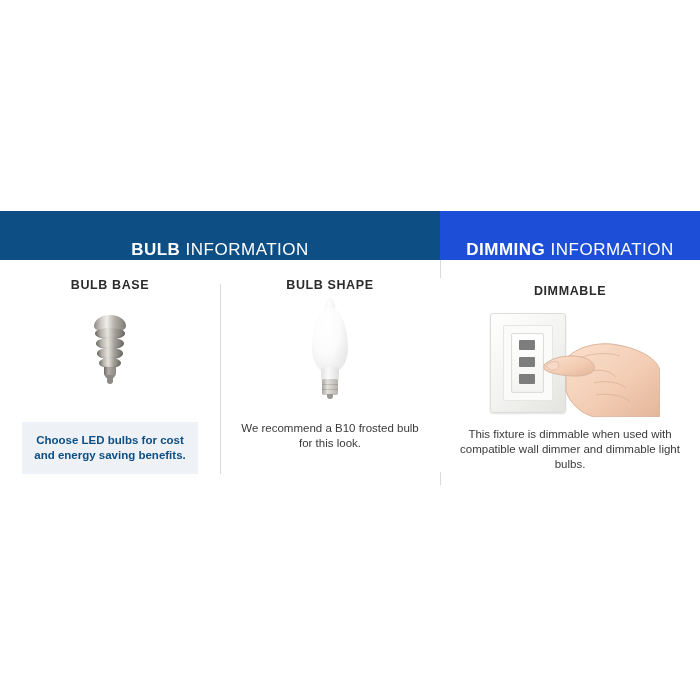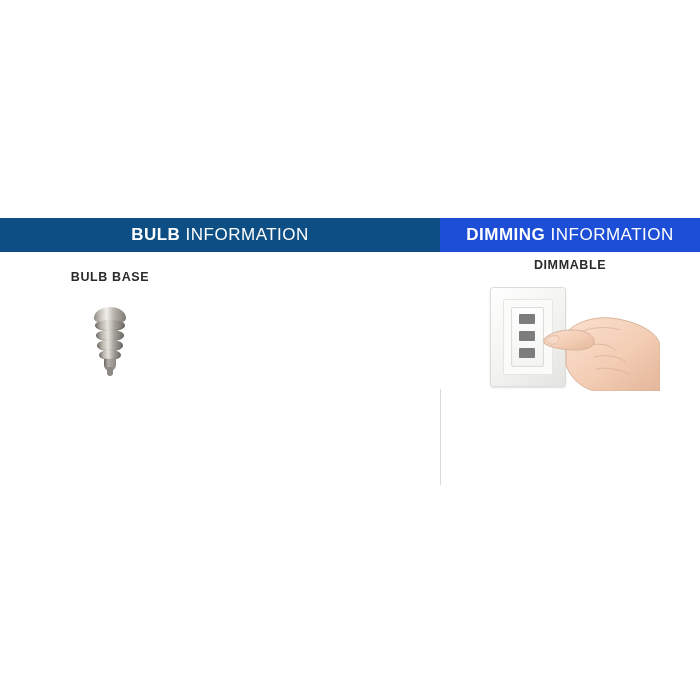--- a/index.html
+++ b/index.html
@@ -33,26 +33,25 @@
     align-items: stretch;
   }
 
   .panel-left  { width: 440px; }
   .panel-right { width: 260px; }
 
   
   .bar {
     background: #0b4e85;
     color: #ffffff;
-    height: 34px;
+    height: 49px;
     display: flex;
-    align-items: center;
+    align-items: flex-end;
     justify-content: center;
     letter-spacing: 0.5px;
-    margin-top: 7px;
   }
   .bar-left  { background: #0d4e84; }
   .bar-right { background: #1d4ed8; }
 
   .bar-title {
     font-size: 17px;
     font-weight: 400;
   }
   .bar-title .strong {
     font-weight: 700;
@@ -115,20 +114,21 @@
     color: #0d4e84;
     font-size: 11.5px;
     line-height: 15px;
     font-weight: 700;
     padding: 11px 8px;
   }
 
   
   .panel-right .panel-body {
     padding-top: 6px;
+    margin-top: 18px;
   }
   .col-wide {
     width: 260px;
     box-sizing: border-box;
     padding: 0 16px;
     text-align: center;
   }
   .col-wide .caption { max-width: 222px; }
 
   
@@ -329,22 +329,37 @@
               <div class="bulb-base">
                 <div class="bb-top"></div>
                 <div class="bb-ring bb-r1"></div>
                 <div class="bb-ring bb-r2"></div>
                 <div class="bb-ring bb-r3"></div>
                 <div class="bb-ring bb-r4"></div>
                 <div class="bb-tip"></div>
                 <div class="bb-stem"></div>
               </div>
             </div>
+            <div class="note">Choose LED bulbs for cost and energy saving benefits.</div>
           </div>
 
+          <div class="col">
+            <div class="col-divider"></div>
+            <div class="col-title">BULB SHAPE</div>
+            <div class="art">
+              <div class="bulb-shape">
+                <div class="bs-tip"></div>
+                <div class="bs-glass"></div>
+                <div class="bs-neck"></div>
+                <div class="bs-base"></div>
+                <div class="bs-tipb"></div>
+              </div>
+            </div>
+            <p class="caption">We recommend a B10 frosted bulb for this look.</p>
+          </div>
 
         </div>
       </div>
     </div>
 
     <div class="panel-right">
       <div class="bar bar-right">
         <div class="bar-title"><span class="strong">DIMMING</span><span> INFORMATION</span></div>
       </div>
 
@@ -377,18 +392,19 @@
 
                 <path d="M10 40 C13 37, 18 36, 22 37 C24 40, 22 44, 18 45 C14 46, 11 43, 10 40 Z" fill="#f7d9c7" stroke="#dcb8a3" stroke-width="0.8"></path>
 
                 <path d="M56 46 C66 44, 74 46, 80 52" fill="none" stroke="#dfb79d" stroke-width="1"></path>
                 <path d="M58 58 C70 55, 82 57, 90 63" fill="none" stroke="#dfb79d" stroke-width="1"></path>
                 <path d="M60 70 C72 68, 84 70, 94 76" fill="none" stroke="#dfb79d" stroke-width="1"></path>
                 <path d="M44 33 C56 28, 72 27, 84 31" fill="none" stroke="#e2bda5" stroke-width="1"></path>
               </svg>
             </div>
           </div>
+          <p class="caption caption-dim">This fixture is dimmable when used with compatible wall dimmer and dimmable light bulbs.</p>
         </div>
       </div>
     </div>
 
   </div>
 </div>
 
 </body></html>

